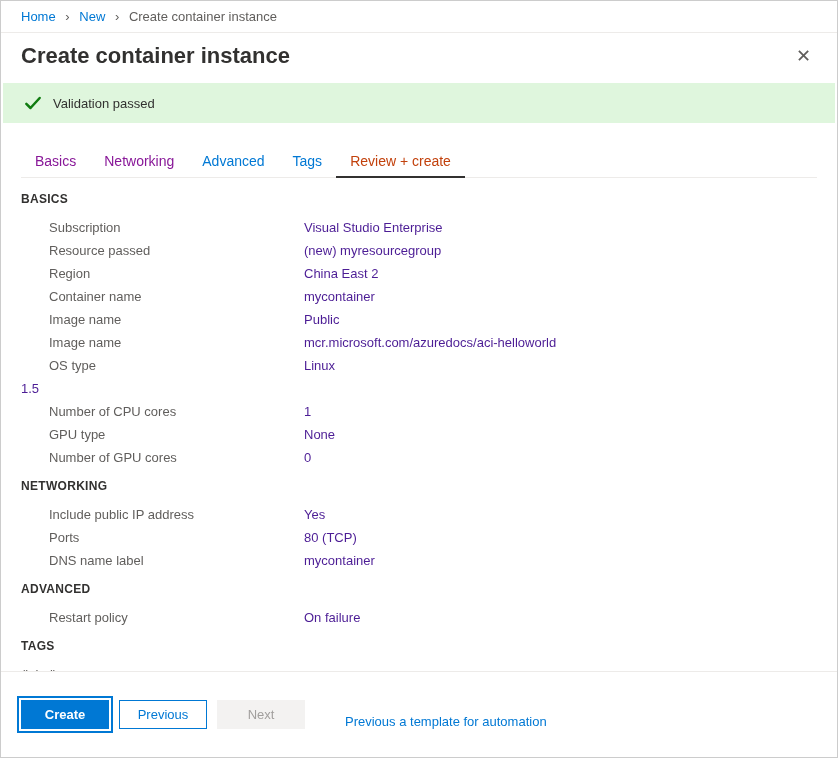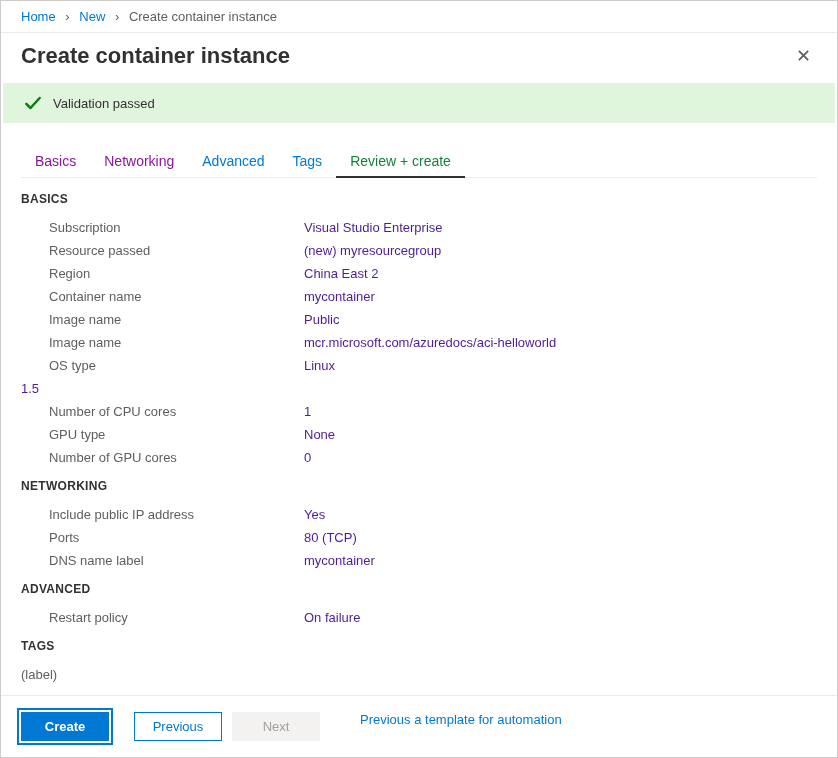--- a/index.html
+++ b/index.html
@@ -90,21 +90,21 @@
       cursor: pointer;
       color: #0078d4;
       border: none;
       background: none;
       position: relative;
     }
     .tab.visited2 {
       color: #881798;
     }
     .tab.active {
-      color: #15803d;
+      color: #c2410c;
       font-weight: 400;
     }
     .tab.active::after {
       content: '';
       position: absolute;
       left: 0;
       right: 0;
       bottom: -1px;
       height: 2px;
       background: #323130;
@@ -138,24 +138,24 @@
     .row .value {
       color: #4c1d95;
     }
     .none-text {
       color: #605e5c;
       font-size: 13px;
       padding: 4px 0;
     }
     .footer {
       border-top: 1px solid #edebe9;
-      padding: 16px 20px;
+      padding: 28px 20px;
       display: flex;
       gap: 10px;
-      align-items: flex-start;
+      align-items: flex-end;
     }
     .btn {
       padding: 6px 0;
       font-size: 13px;
       cursor: pointer;
       border: 1px solid;
       min-width: 88px;
       text-align: center;
     }
     .btn-primary {
@@ -163,21 +163,20 @@
       color: #fff;
       border-color: #0078d4;
       font-weight: 600;
       outline: 2px solid #0078d4;
       outline-offset: 2px;
     }
     .btn-secondary {
       background: #fff;
       color: #0078d4;
       border-color: #0078d4;
-      margin-left: 15px;
     }
     .btn-disabled {
       background: #f3f2f1;
       color: #a19f9d;
       border-color: #f3f2f1;
       cursor: default;
     }
     .download-link {
       color: #0078d4;
       font-size: 13px;

